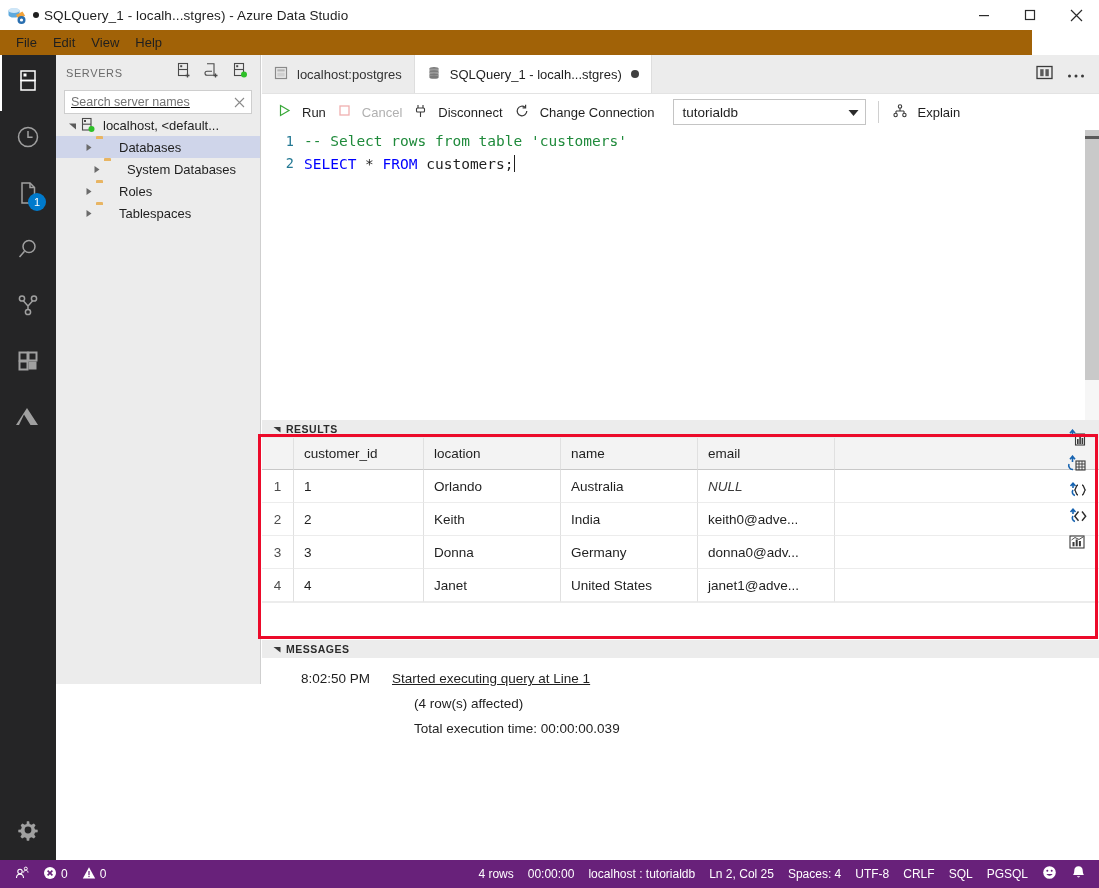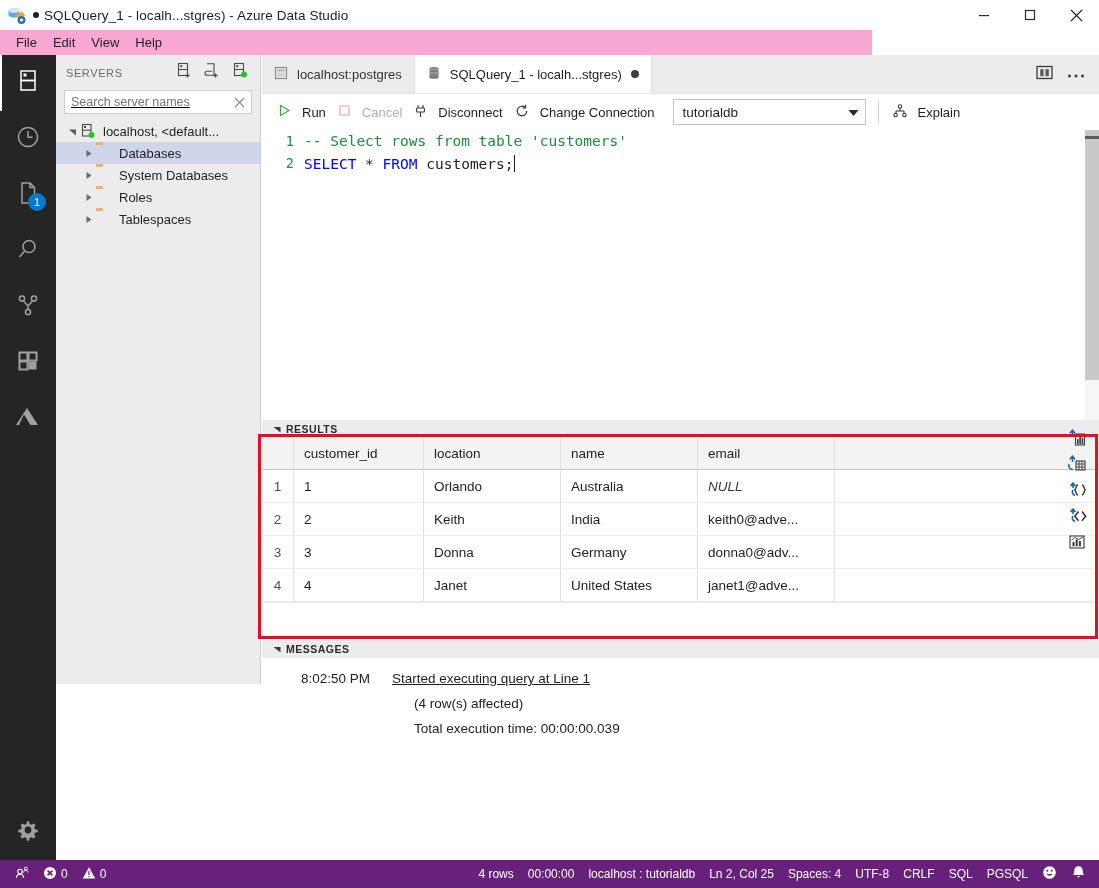--- a/index.html
+++ b/index.html
@@ -37,22 +37,22 @@
   .win-controls {
     position: absolute; right: 0; top: 0; height: 30px; display: flex;
   }
   .win-btn {
     width: 46px; height: 30px; display: flex; align-items: center; justify-content: center;
   }
   .win-btn svg { display: block; }
 
   
   .menubar {
-    position: absolute; left: 0; top: 30px; width: 872px; height: 25px;
-    background: #f9a8d4; display: flex; align-items: center; padding-left: 8px;
+    position: absolute; left: 0; top: 30px; width: 1032px; height: 25px;
+    background: #a16207; display: flex; align-items: center; padding-left: 8px;
   }
   .menu-item {
     font-size: 13px; color: #1f1f1f; padding: 2px 8px; white-space: nowrap;
   }
 
   
   .activitybar {
     position: absolute; left: 0; top: 55px; width: 56px; height: 805px;
     background: #252526;
   }
@@ -87,21 +87,21 @@
   .sb-action { width: 28px; height: 28px; display: flex; align-items: center; justify-content: center; }
   .search-box {
     margin: 0 8px; height: 24px; background: #ffffff; border: 1px solid #cecece;
     display: flex; align-items: center; padding: 0 4px 0 6px; text-decoration: underline;
   }
   .search-box input {
     flex: 1; border: none; outline: none; font-size: 12.5px; color: #6e6e6e;
     background: transparent; font-family: "Liberation Sans", sans-serif;
   }
   .search-clear { width: 16px; height: 16px; display:flex; align-items:center; justify-content:center; }
-  .tree { margin-top: 6px; }
+  .tree { }
   .tree-row {
     height: 22px; display: flex; align-items: center; font-size: 13px; color: #1f1f1f;
     padding-right: 4px; white-space: nowrap;
   }
   .tree-row.selected { background: #cfd5ea; }
   .twisty {
     width: 16px; height: 22px; display: flex; align-items: center; justify-content: center; flex: none;
   }
   .tree-icon { width: 18px; height: 16px; margin-right: 5px; flex: none; position: relative; }
   .folder {
@@ -432,21 +432,21 @@
       <div class="tree-row selected" style="padding-left:24px;">
         <span class="twisty">
           <svg width="9" height="9" viewBox="0 0 9 9">
               <path d="M2.5 1 L2.5 8 L7.5 4.5 Z" fill="#6b6b6b"></path>
             </svg>
         </span>
         <span class="tree-icon"><span class="folder"></span></span>
         <span>Databases</span>
       </div>
 
-      <div class="tree-row" style="padding-left:24px;">
+      <div class="tree-row" style="padding-left:32px;">
         <span class="twisty">
           <svg width="9" height="9" viewBox="0 0 9 9">
               <path d="M2.5 1 L2.5 8 L7.5 4.5 Z" fill="#6b6b6b"></path>
             </svg>
         </span>
         <span class="tree-icon"><span class="folder"></span></span>
         <span>System Databases</span>
       </div>
 
       <div class="tree-row" style="padding-left:24px;">

